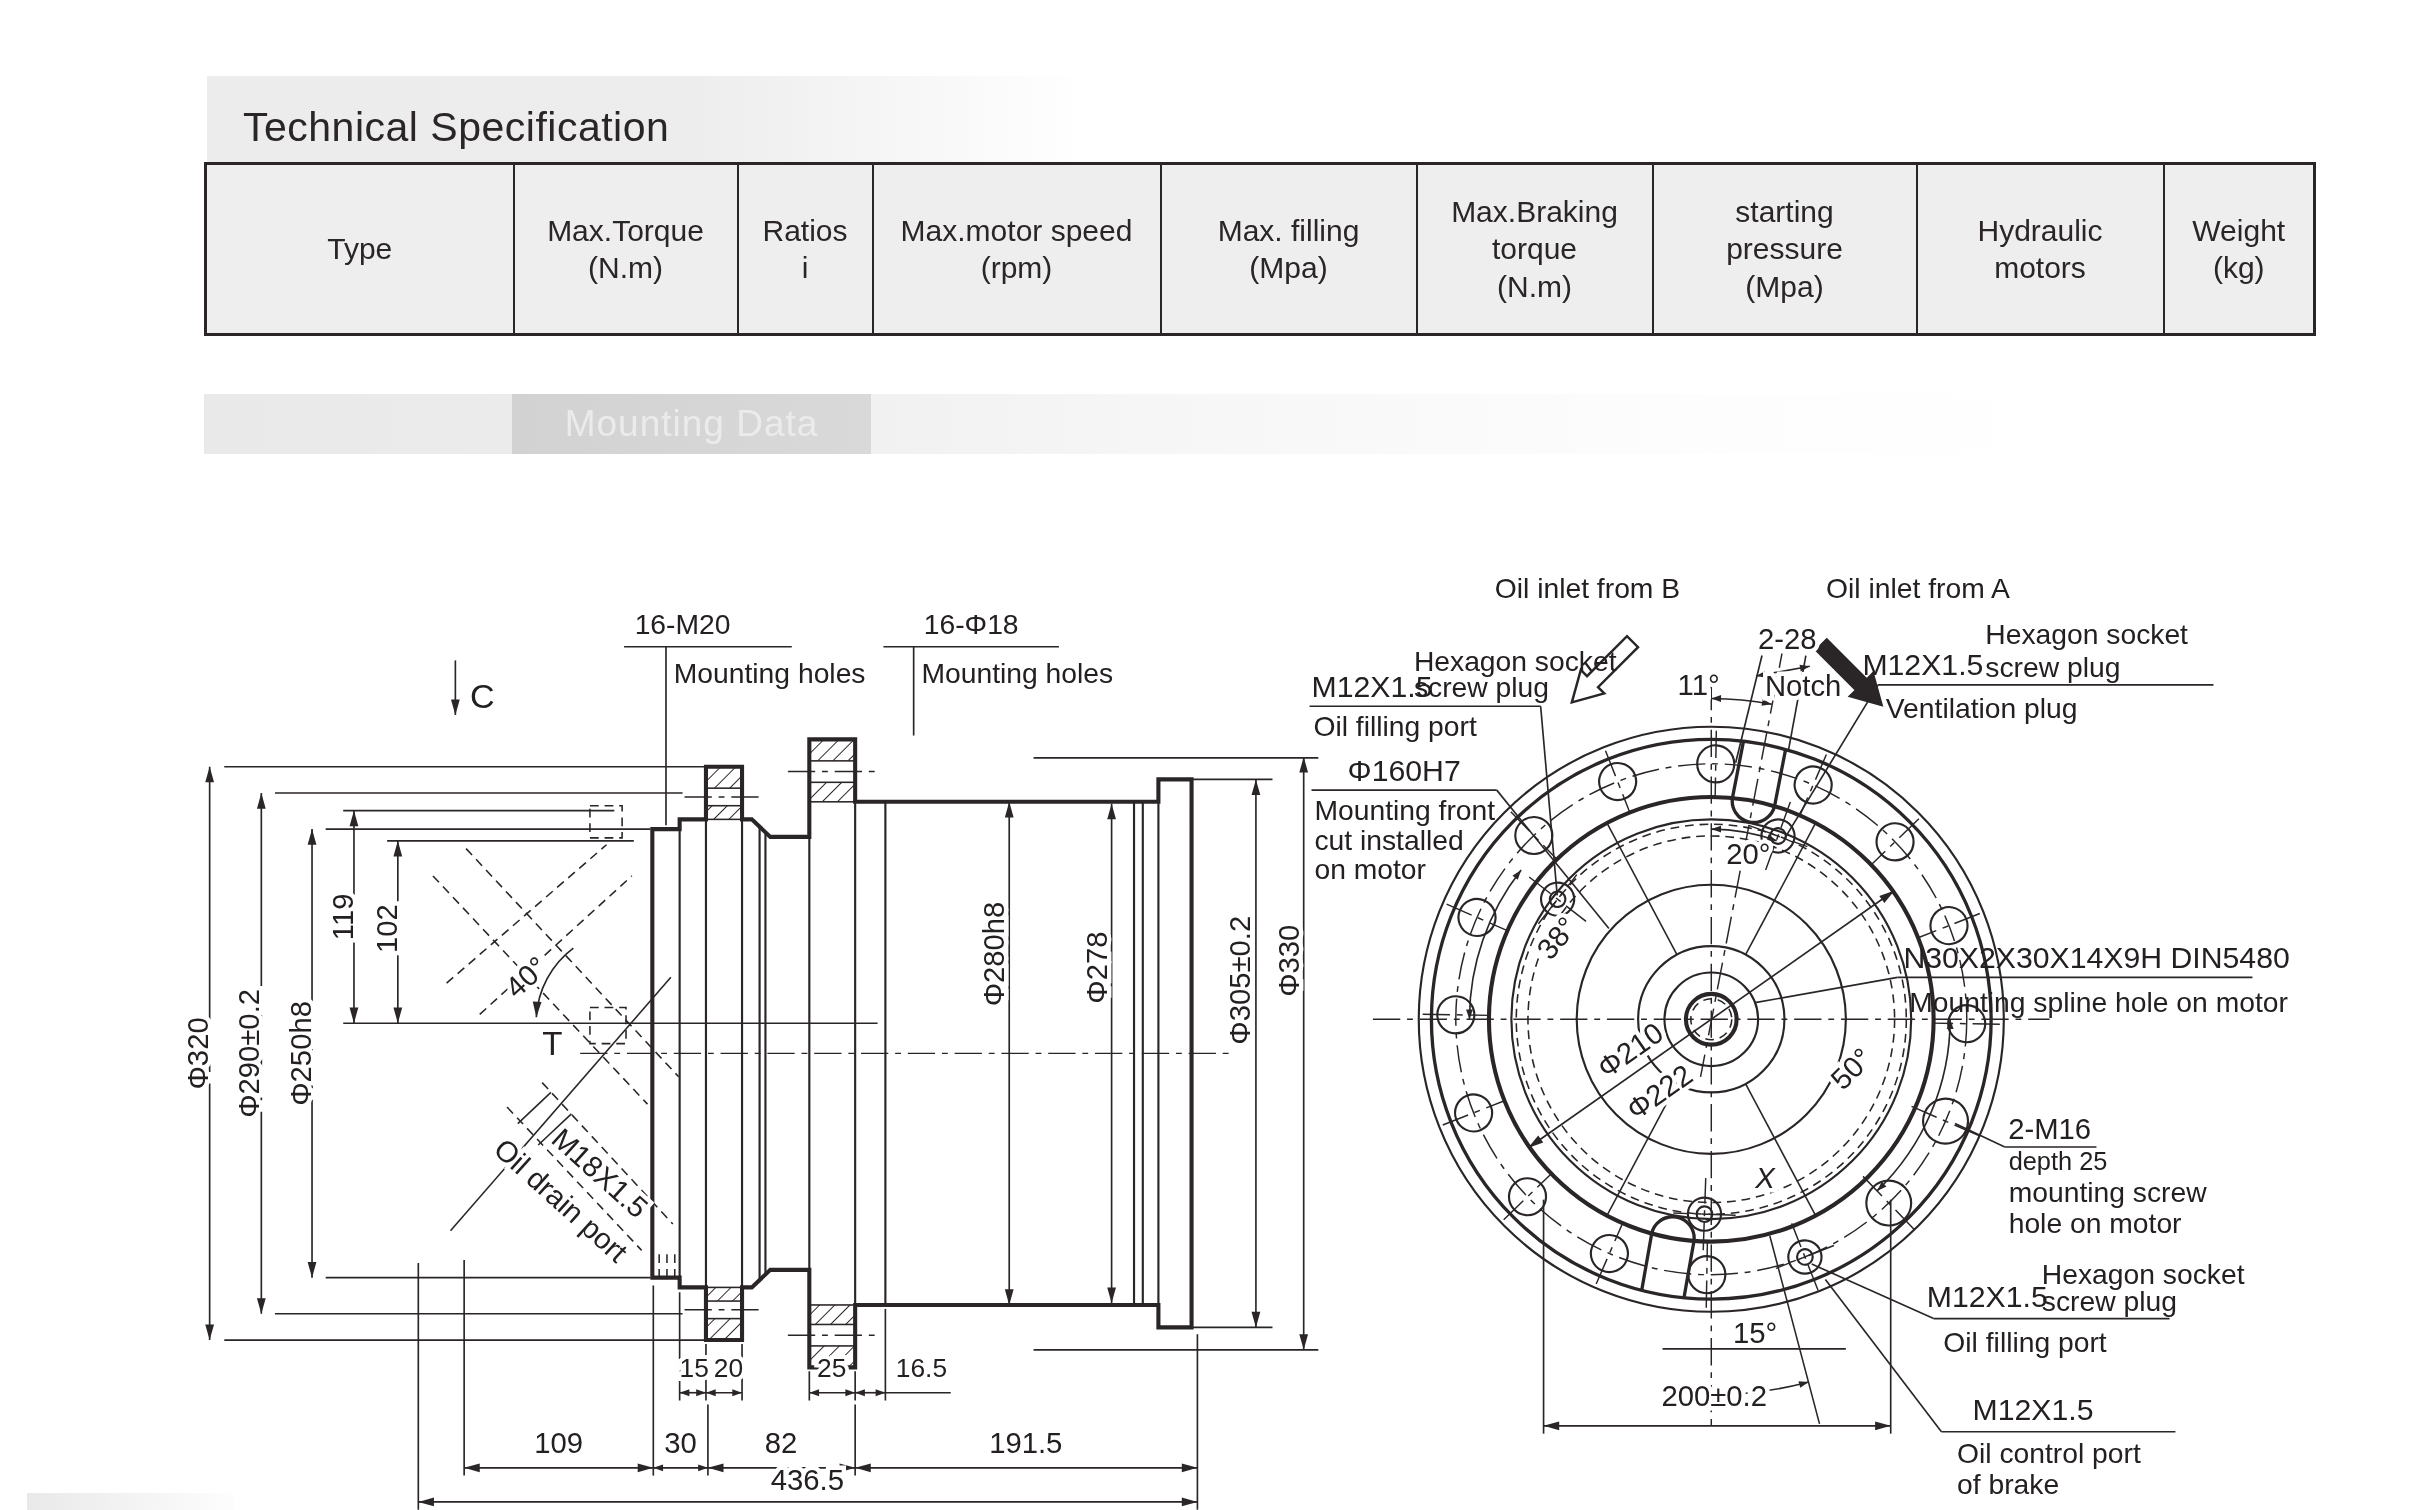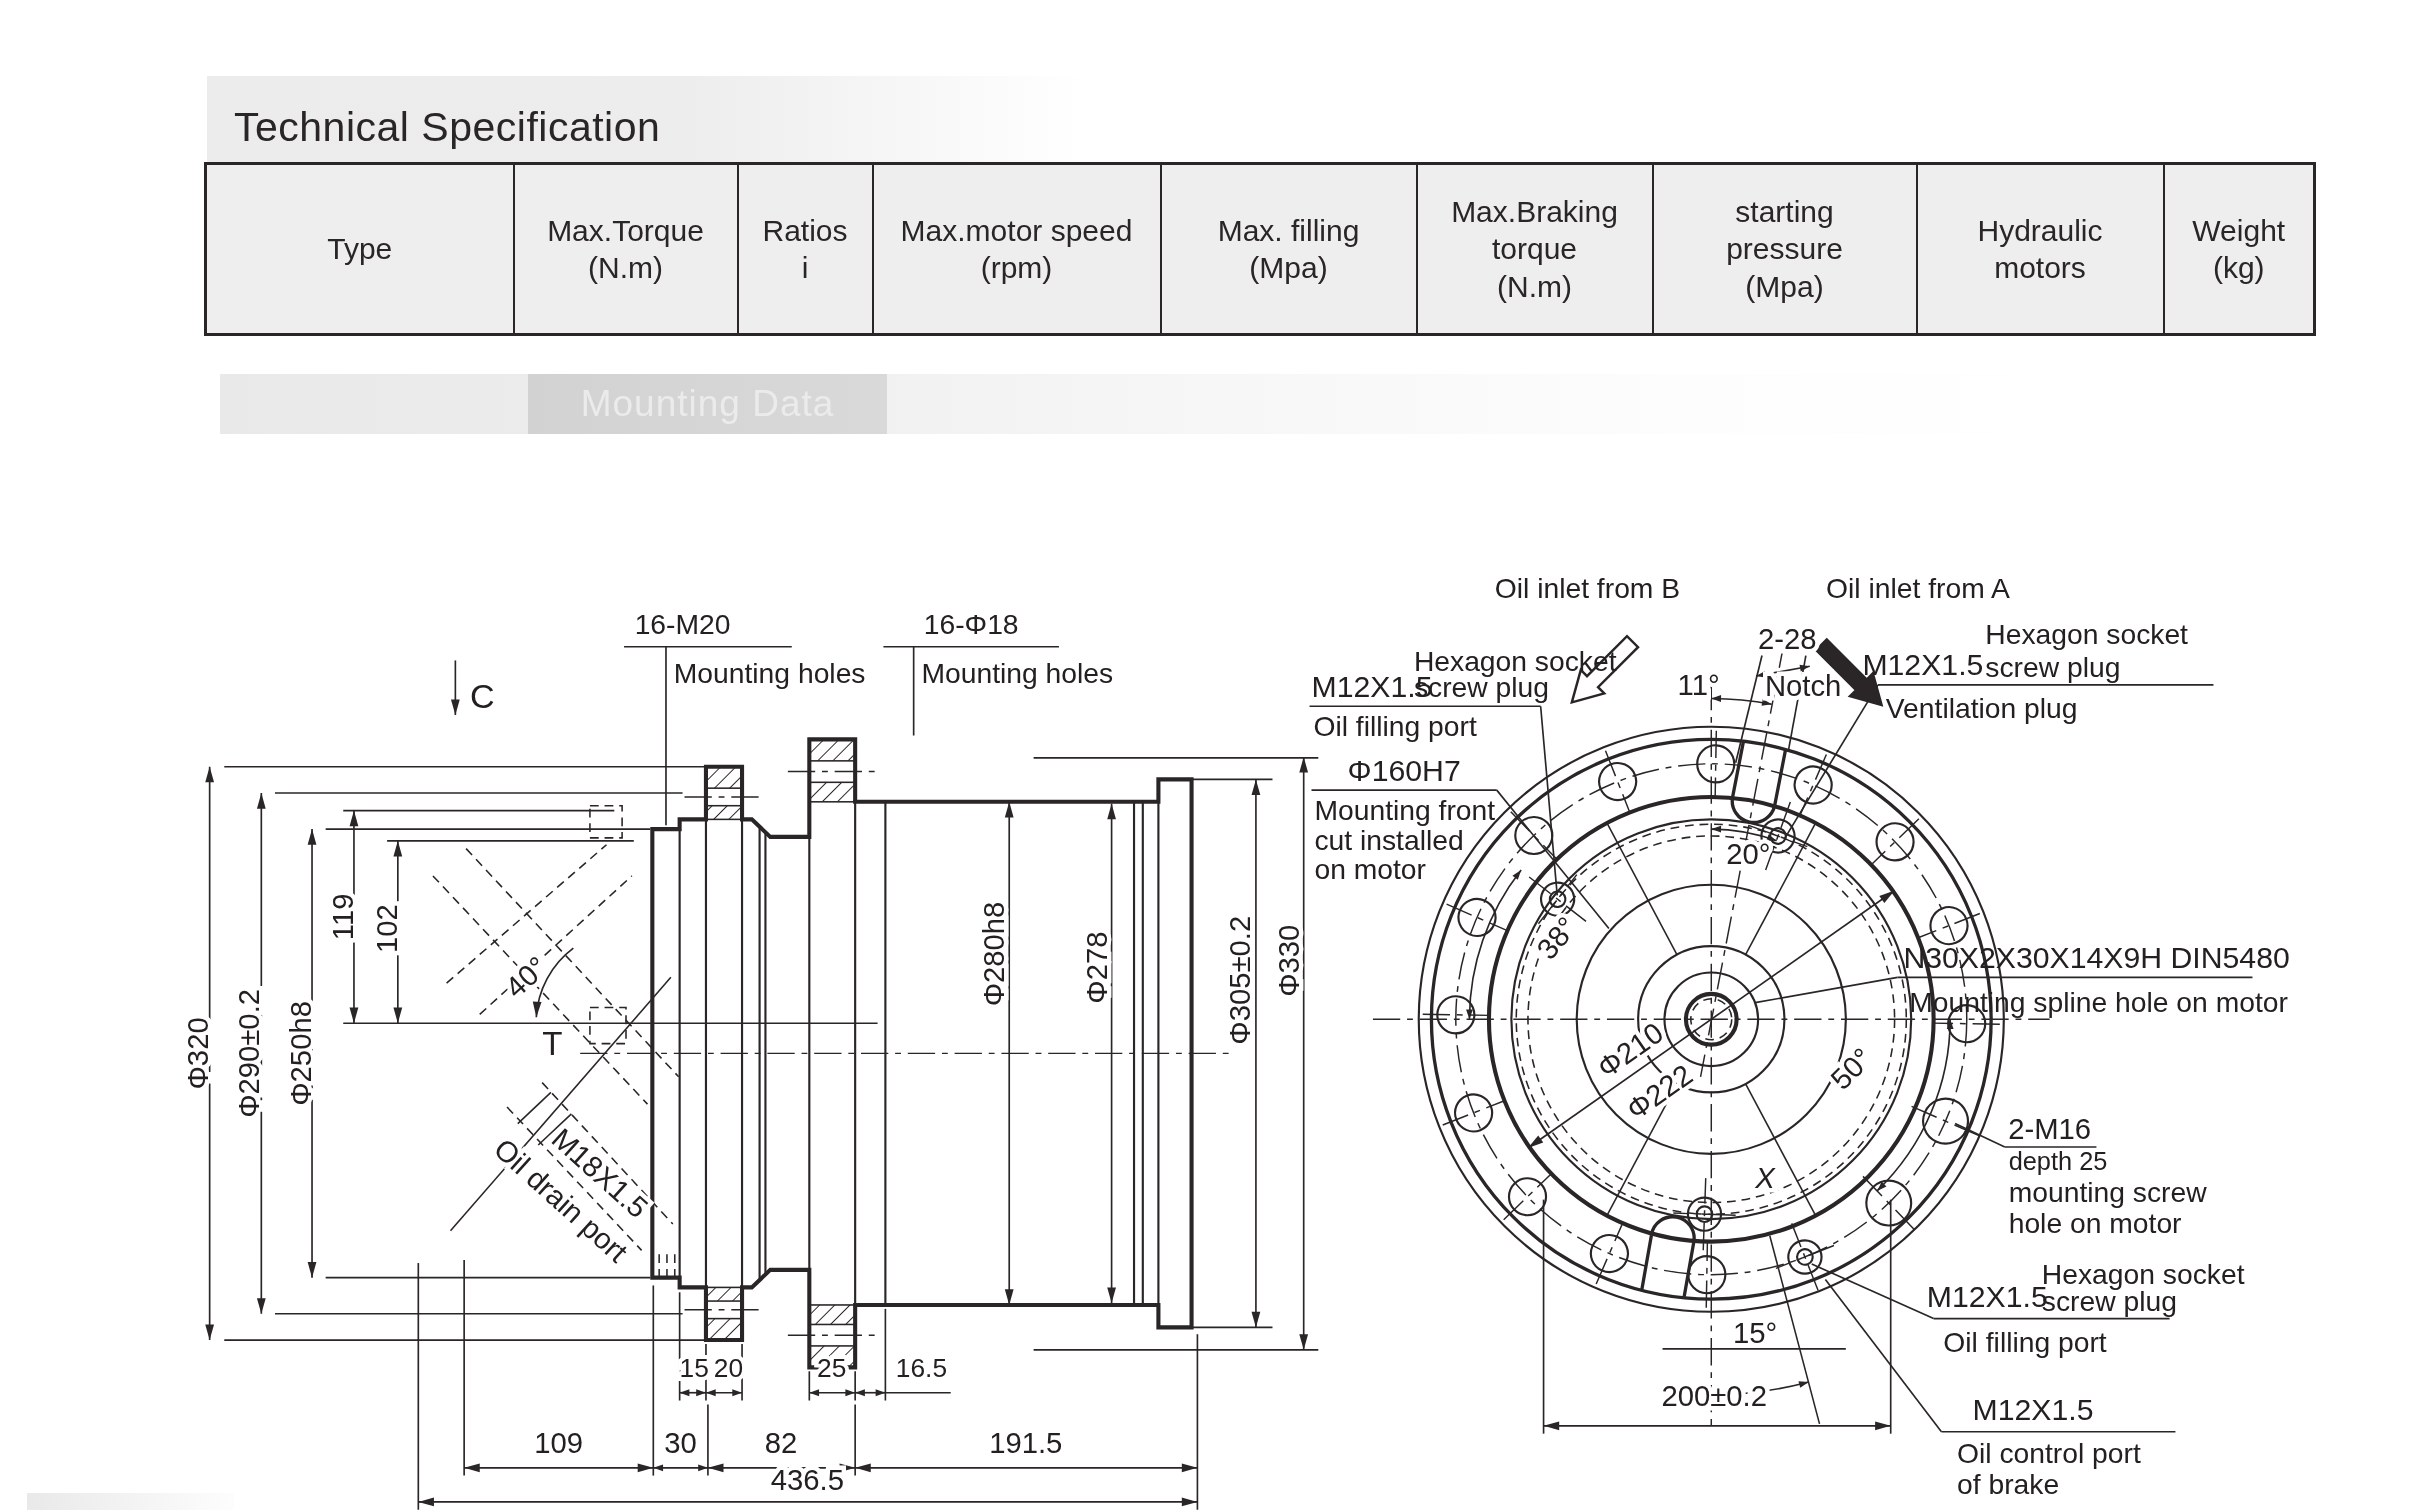--- a/index.html
+++ b/index.html
@@ -2,33 +2,33 @@
 <html><head>
 <meta charset="utf-8">
 <style>
   html,body{margin:0;padding:0;background:#fff;}
   body{width:2427px;height:1511px;position:relative;overflow:hidden;
        font-family:"Liberation Sans",sans-serif;color:#2a2526;}
   .abs{position:absolute;}
   
   #title-box{left:207px;top:76px;width:880px;height:101px;
     background:linear-gradient(to right,#ececec 0%,#ededed 55%,rgba(237,237,237,0) 100%);}
-  #title-box span{display:block;padding-left:27px;line-height:103px;font-size:41px;
+  #title-box span{display:block;padding-left:36px;line-height:103px;font-size:41px;
     font-weight:500;letter-spacing:0.5px;color:#2a2526;}
   
   #spec-table{left:204px;top:162px;width:2108px;border-collapse:collapse;table-layout:fixed;}
   #spec-table td{border:2px solid #2a2526;text-align:center;vertical-align:middle;
     white-space:pre-line;font-size:30px;line-height:1.25;padding:2px;}
   #spec-table tr.hdr td{background:#efeeee;height:164px;}
   #spec-table tr.val td{background:#fff;height:58px;font-size:32px;}
   #spec-table{border:3.9px solid #2a2526;}
   #spec-table tr.hdr{border-bottom:2.9px solid #2a2526;}
   
-  #mount-band{left:204px;top:374px;width:2108px;height:60px;
-    background:linear-gradient(to right,#e9e9e9 0%,#ececec 18%,#f6f6f6 45%,#fdfdfd 70%,#fff 90%);margin-left:16px;}
+  #mount-band{left:204px;top:394px;width:2108px;height:60px;
+    background:linear-gradient(to right,#e9e9e9 0%,#ececec 18%,#f6f6f6 45%,#fdfdfd 70%,#fff 90%);}
   #mount-box{left:308px;top:0;width:359px;height:60px;
     background:linear-gradient(to right,#d2d2d2 0%,#d9d9d9 100%);}
   #mount-box span{display:block;text-align:center;line-height:60px;font-size:37px;
     color:#ebebeb;letter-spacing:1px;}
   #corner-bar{left:27px;top:1493px;width:207px;height:17.6px;
     background:linear-gradient(to right,#e9e9e9,#fdfdfd);}
   
   svg{position:absolute;left:0;top:0;}
   .ln,.dim,.cl,.dsh,.sp{stroke:#2a2526;fill:none;stroke-linecap:butt;}
   .s1{stroke-width:1.6;}

